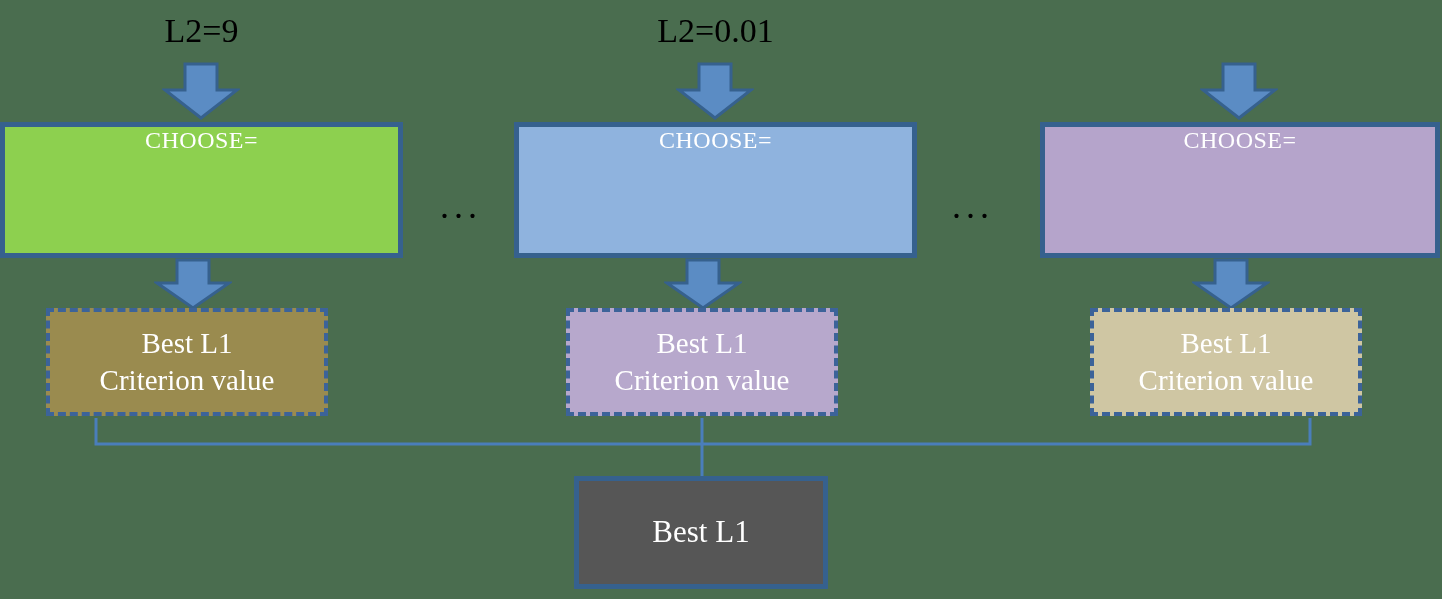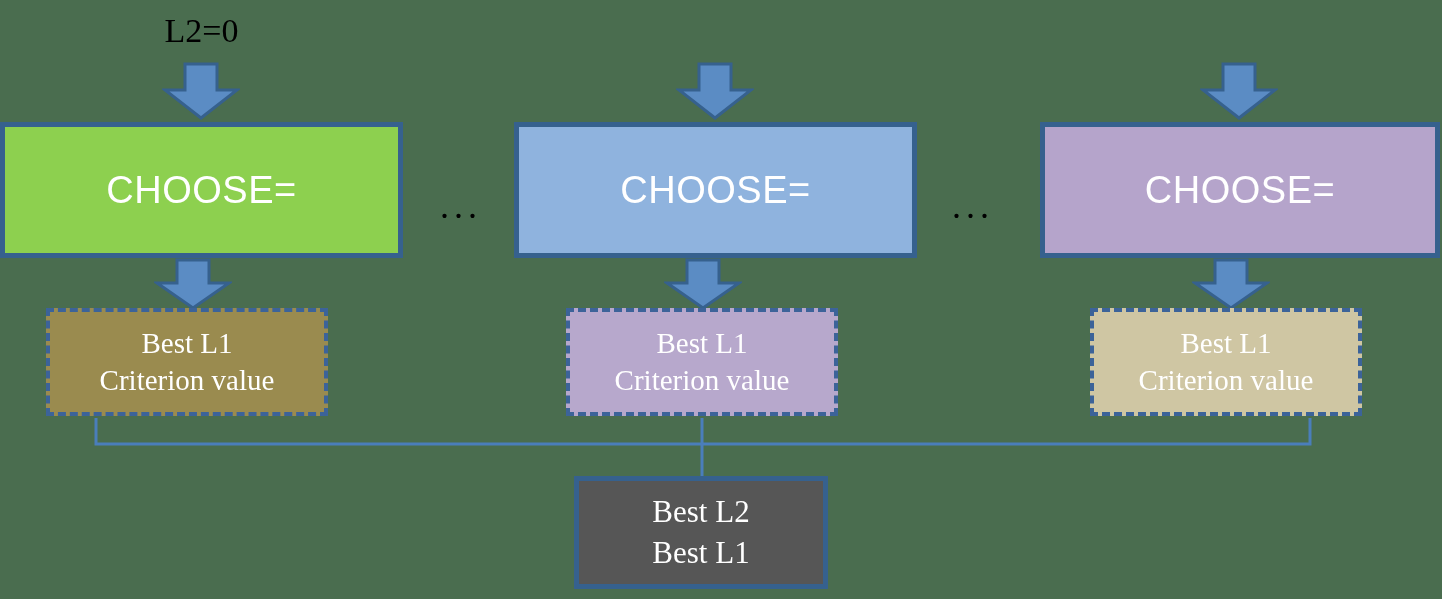--- a/index.html
+++ b/index.html
@@ -34,26 +34,26 @@
     height: 58px;
   }
   .block-arrow svg { display: block; width: 100%; height: 100%; }
 
   
   .choose-box {
     position: absolute;
     box-sizing: border-box;
     border: 5px solid #36618e;
     display: flex;
-    align-items: center;
+    align-items: flex-start;
     justify-content: center;
     color: #ffffff;
-    font-size: 38px;
+    font-size: 24px;
     letter-spacing: 0.5px;
-    font-family: Liberation Sans, sans-serif;
+    font-family: Liberation Serif, serif;
   }
 
   
   .result-box {
     position: absolute;
     box-sizing: border-box;
     border: 4px dashed #3c6399;
     display: flex;
     flex-direction: column;
     align-items: center;
@@ -98,22 +98,23 @@
     left: 0; top: 0;
     width: 1442px; height: 599px;
     pointer-events: none;
   }
 </style>
 </head>
 <body>
 
 <div id="canvas">
 
-  <div class="col-label" style="left:0px; top:14px; width:403px;">L2=0</div>
+  <div class="col-label" style="left:0px; top:14px; width:403px;">L2=9</div>
 
+  <div class="col-label" style="left:514px; top:14px; width:403px;">L2=0.01</div>
 
 
   <div class="block-arrow" style="left:162px; top:62px;">
     <svg viewBox="0 0 78 58" preserveAspectRatio="none">
       <polygon points="23,2 55,2 55,28 75,28 39,56 3,28 23,28" fill="#5b8cc4" stroke="#36618e" stroke-width="3"></polygon>
     </svg>
   </div>
 
   <div class="block-arrow" style="left:676px; top:62px;">
     <svg viewBox="0 0 78 58" preserveAspectRatio="none">
@@ -179,17 +180,16 @@
   <svg id="connectors" viewBox="0 0 1442 599">
 
     <path d="M 96 418 L 96 444 L 702 444" fill="none" stroke="#4a7ebb" stroke-width="3"></path>
 
     <path d="M 1310 418 L 1310 444 L 702 444" fill="none" stroke="#4a7ebb" stroke-width="3"></path>
 
     <path d="M 702 418 L 702 476" fill="none" stroke="#4a7ebb" stroke-width="3"></path>
   </svg>
 
   <div class="final-box" style="left:574px; top:476px; width:254px; height:113px;">
-    <span>Best L2</span>
     <span>Best L1</span>
   </div>
 
 </div>
 
 </body></html>

